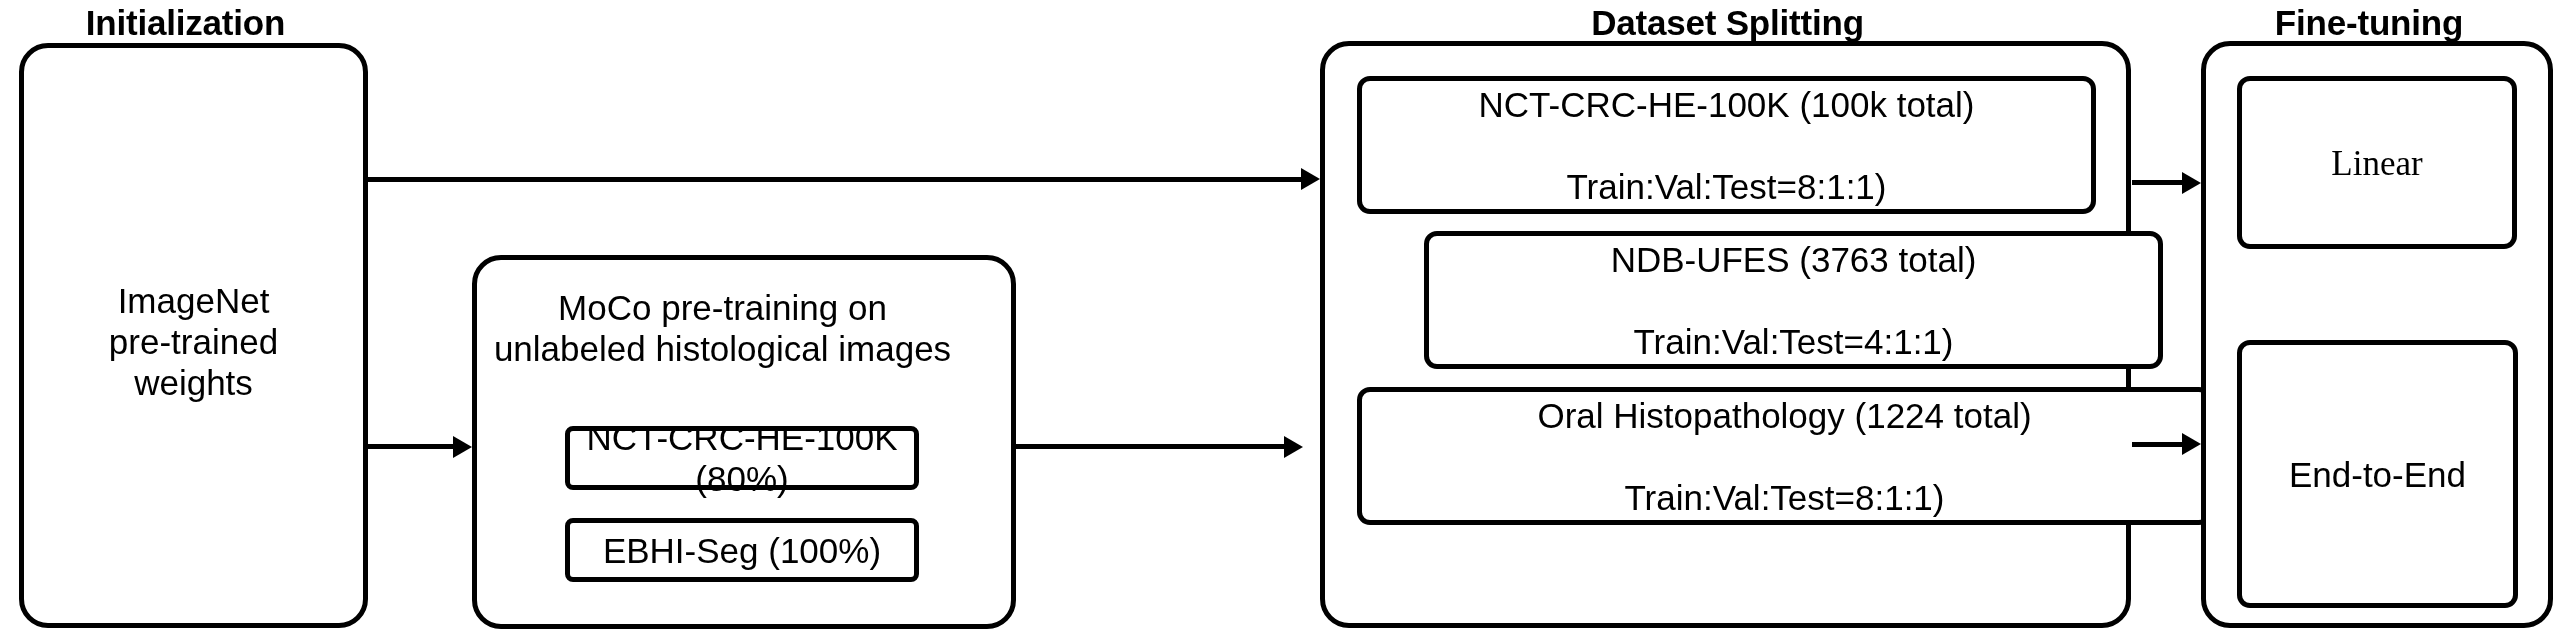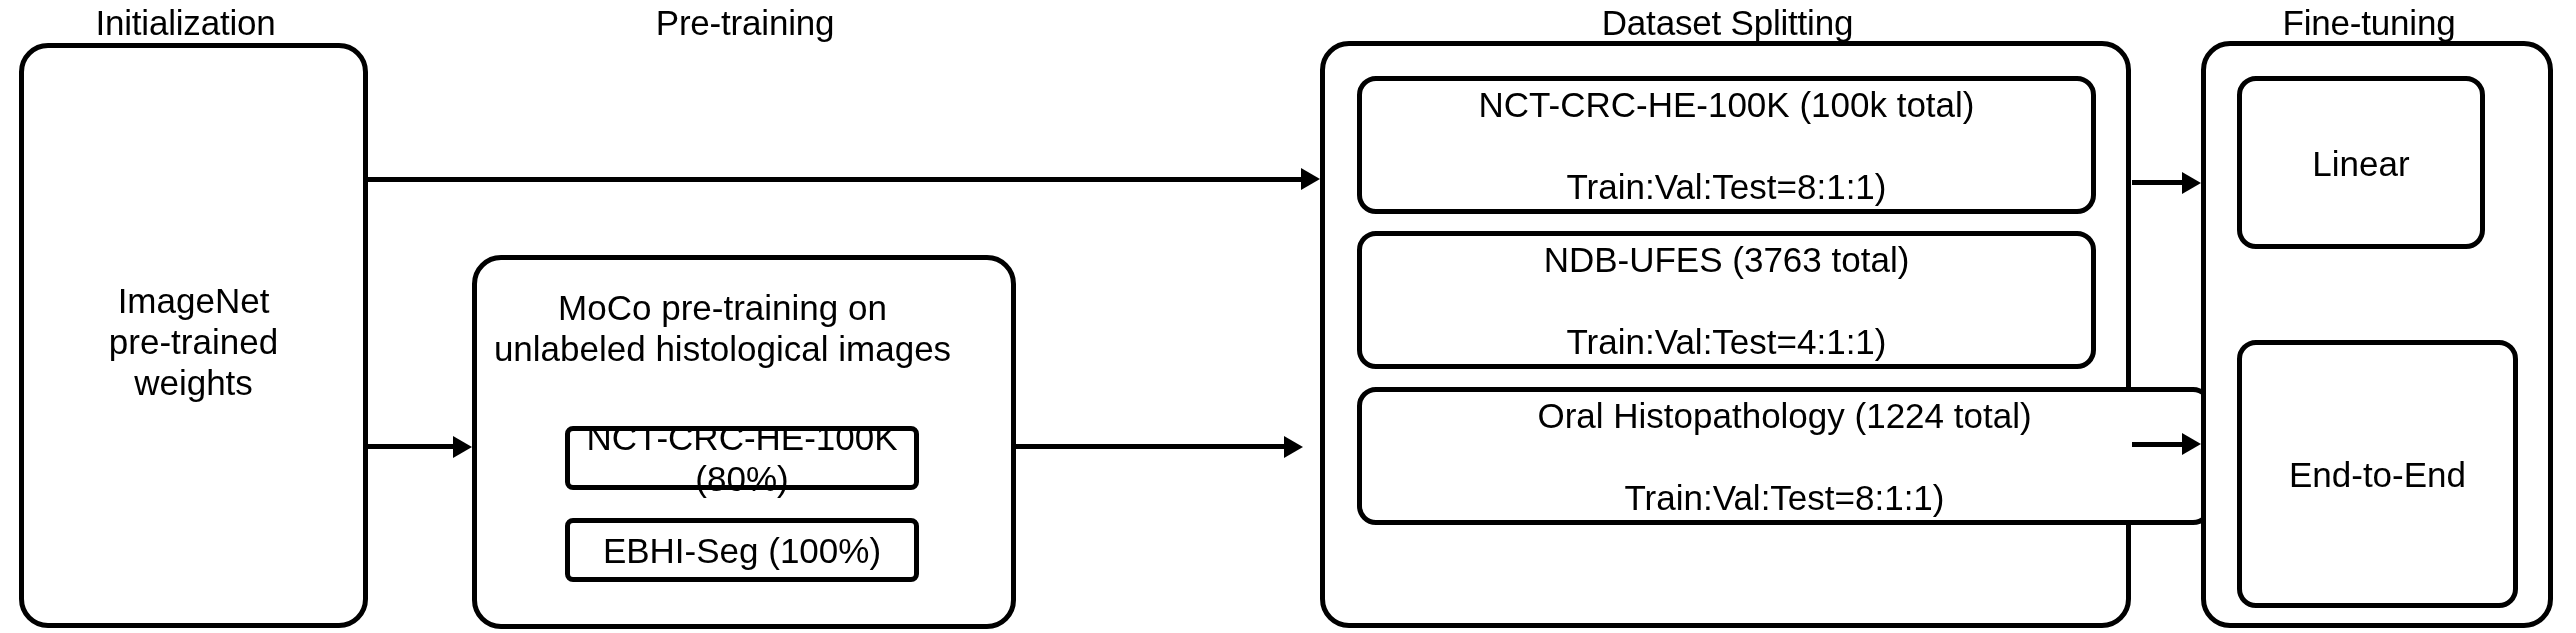--- a/index.html
+++ b/index.html
@@ -15,42 +15,42 @@
     position: relative;
     width: 2576px;
     height: 633px;
     background: #ffffff;
     overflow: hidden;
   }
 
   
   .stage-title {
     position: absolute;
-    font-weight: normal;
+    font-weight: bold;
     font-size: 35px;
     line-height: 38px;
     letter-spacing: -0.2px;
     text-align: center;
     white-space: nowrap;
     color: #000;
   }
 
   
   .rbox {
     position: absolute;
     box-sizing: border-box;
     border: 5.2px solid #000;
     border-radius: 29px;
     background: #fff;
   }
   .rbox-inner {
     position: absolute;
     box-sizing: border-box;
     border: 5.2px solid #000;
-    border-radius: 19px;
+    border-radius: 13px;
     background: #fff;
   }
   .sqbox {
     position: absolute;
     box-sizing: border-box;
     border: 5.2px solid #000;
     border-radius: 8px;
     background: #fff;
   }
 
@@ -85,21 +85,20 @@
     border-left: 19px solid #000;
   }
 </style>
 </head>
 <body>
 
 <div id="canvas">
 
   <div class="stage-title" style="left:0px; top:3.5px; width:371px;">Initialization</div>
 
-  <div class="stage-title" style="left:473px; top:3.5px; width:544px;">Pre-training</div>
 
   <div class="stage-title" style="left:1327px; top:3.5px; width:801px;">Dataset Splitting</div>
 
   <div class="stage-title" style="left:2166px; top:3.5px; width:406px;">Fine-tuning</div>
 
   <div class="rbox" style="left:19px; top:43px; width:349px; height:585px;">
     <div class="boxtext center-y" style="top:51%;">ImageNet
 pre-trained
 weights</div>
   </div>
@@ -121,38 +120,38 @@
   <div class="rbox" style="left:1320px; top:41px; width:811px; height:587px;">
   </div>
 
   <div class="rbox-inner" style="left:1357px; top:76px; width:739px; height:138px;">
     <div class="boxtext center-y">
       <span style="display:block;">NCT-CRC-HE-100K (100k total)</span>
       <span style="display:block;">Train:Val:Test=8:1:1)</span>
     </div>
   </div>
 
-  <div class="rbox-inner" style="left:1357px; top:231px; width:739px; height:138px;">
+  <div class="rbox-inner" style="left:1424px; top:231px; width:739px; height:138px;">
     <div class="boxtext center-y">
       <span style="display:block;">NDB-UFES (3763 total)</span>
       <span style="display:block;">Train:Val:Test=4:1:1)</span>
     </div>
   </div>
 
   <div class="rbox-inner" style="left:1357px; top:387px; width:855px; height:138px;">
     <div class="boxtext center-y">
       <span style="display:block;">Oral Histopathology (1224 total)</span>
       <span style="display:block;">Train:Val:Test=8:1:1)</span>
     </div>
   </div>
 
   <div class="rbox" style="left:2201px; top:41px; width:352px; height:587px;">
   </div>
 
-  <div class="rbox-inner" style="left:2237px; top:76px; width:248px; height:173px;">
+  <div class="rbox-inner" style="left:2237px; top:76px; width:280px; height:173px;font-family:Liberation Serif, serif;">
     <div class="boxtext center-y">Linear</div>
   </div>
 
   <div class="rbox-inner" style="left:2237px; top:340px; width:281px; height:268px;">
     <div class="boxtext center-y">End-to-End</div>
   </div>
 
   <div class="arrow-line" style="left:368px; top:177px; width:937px;"></div>
   <div class="arrow-head" style="left:1301px; top:168px;"></div>
 

